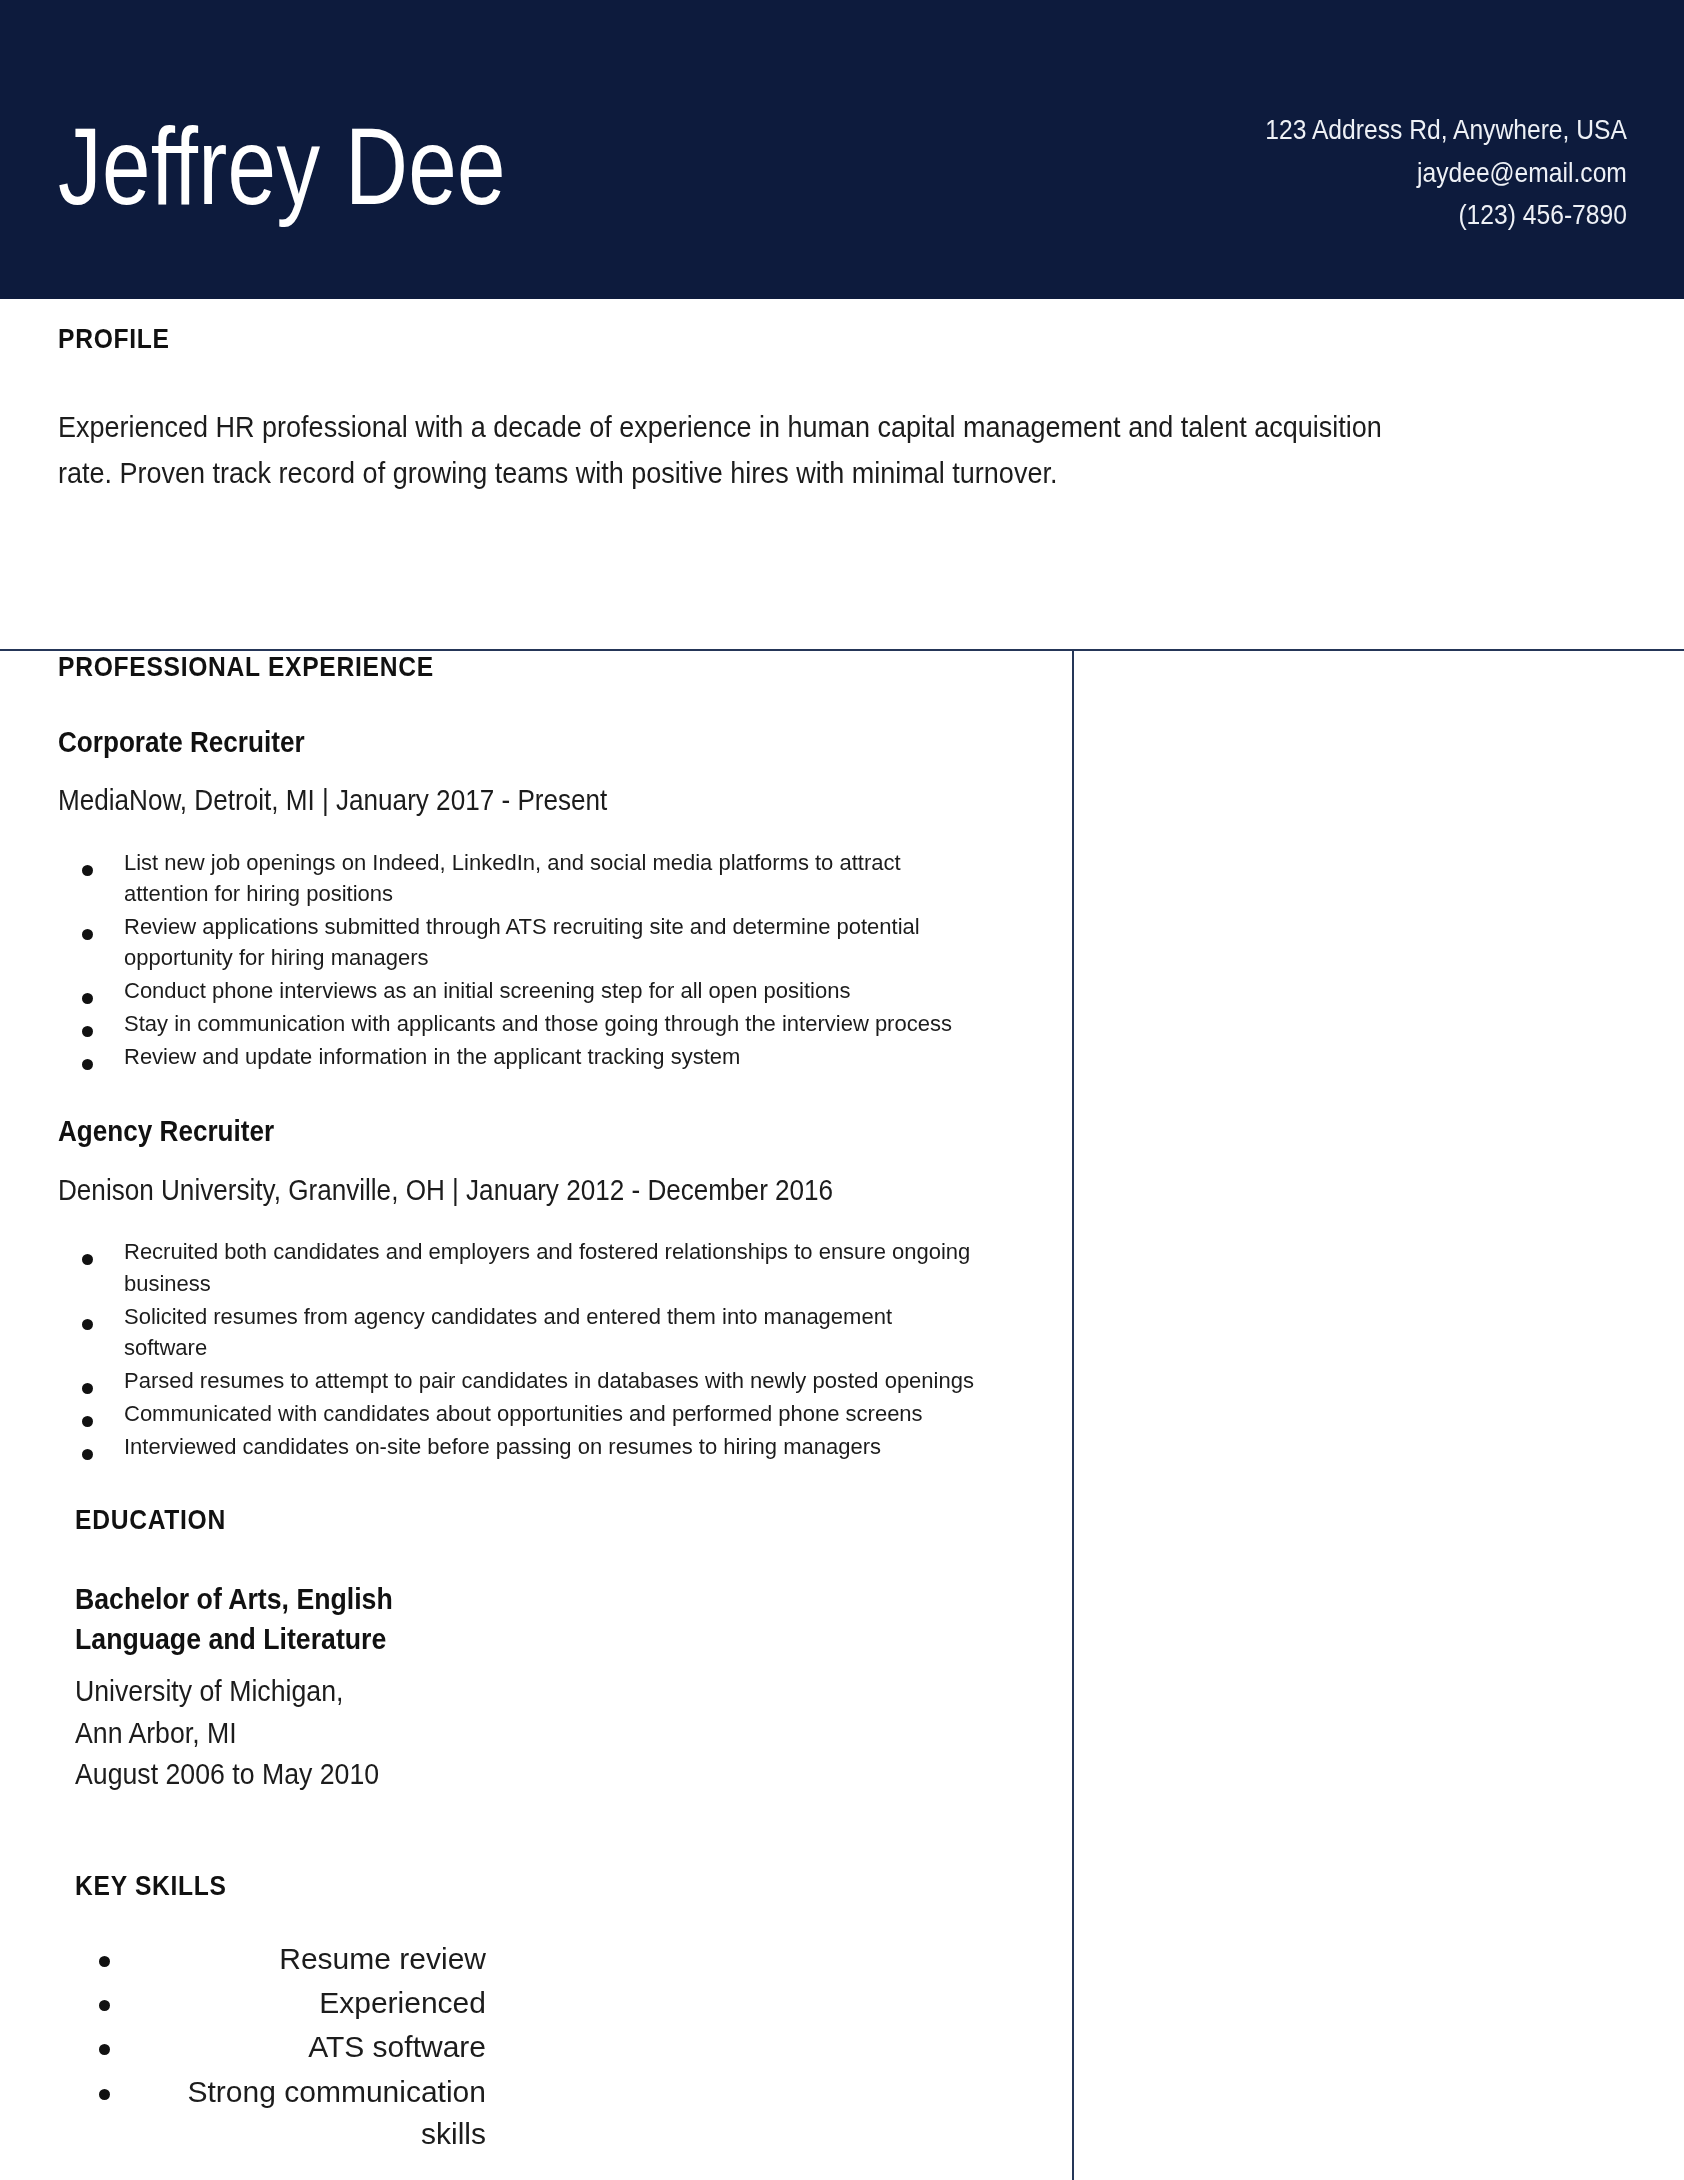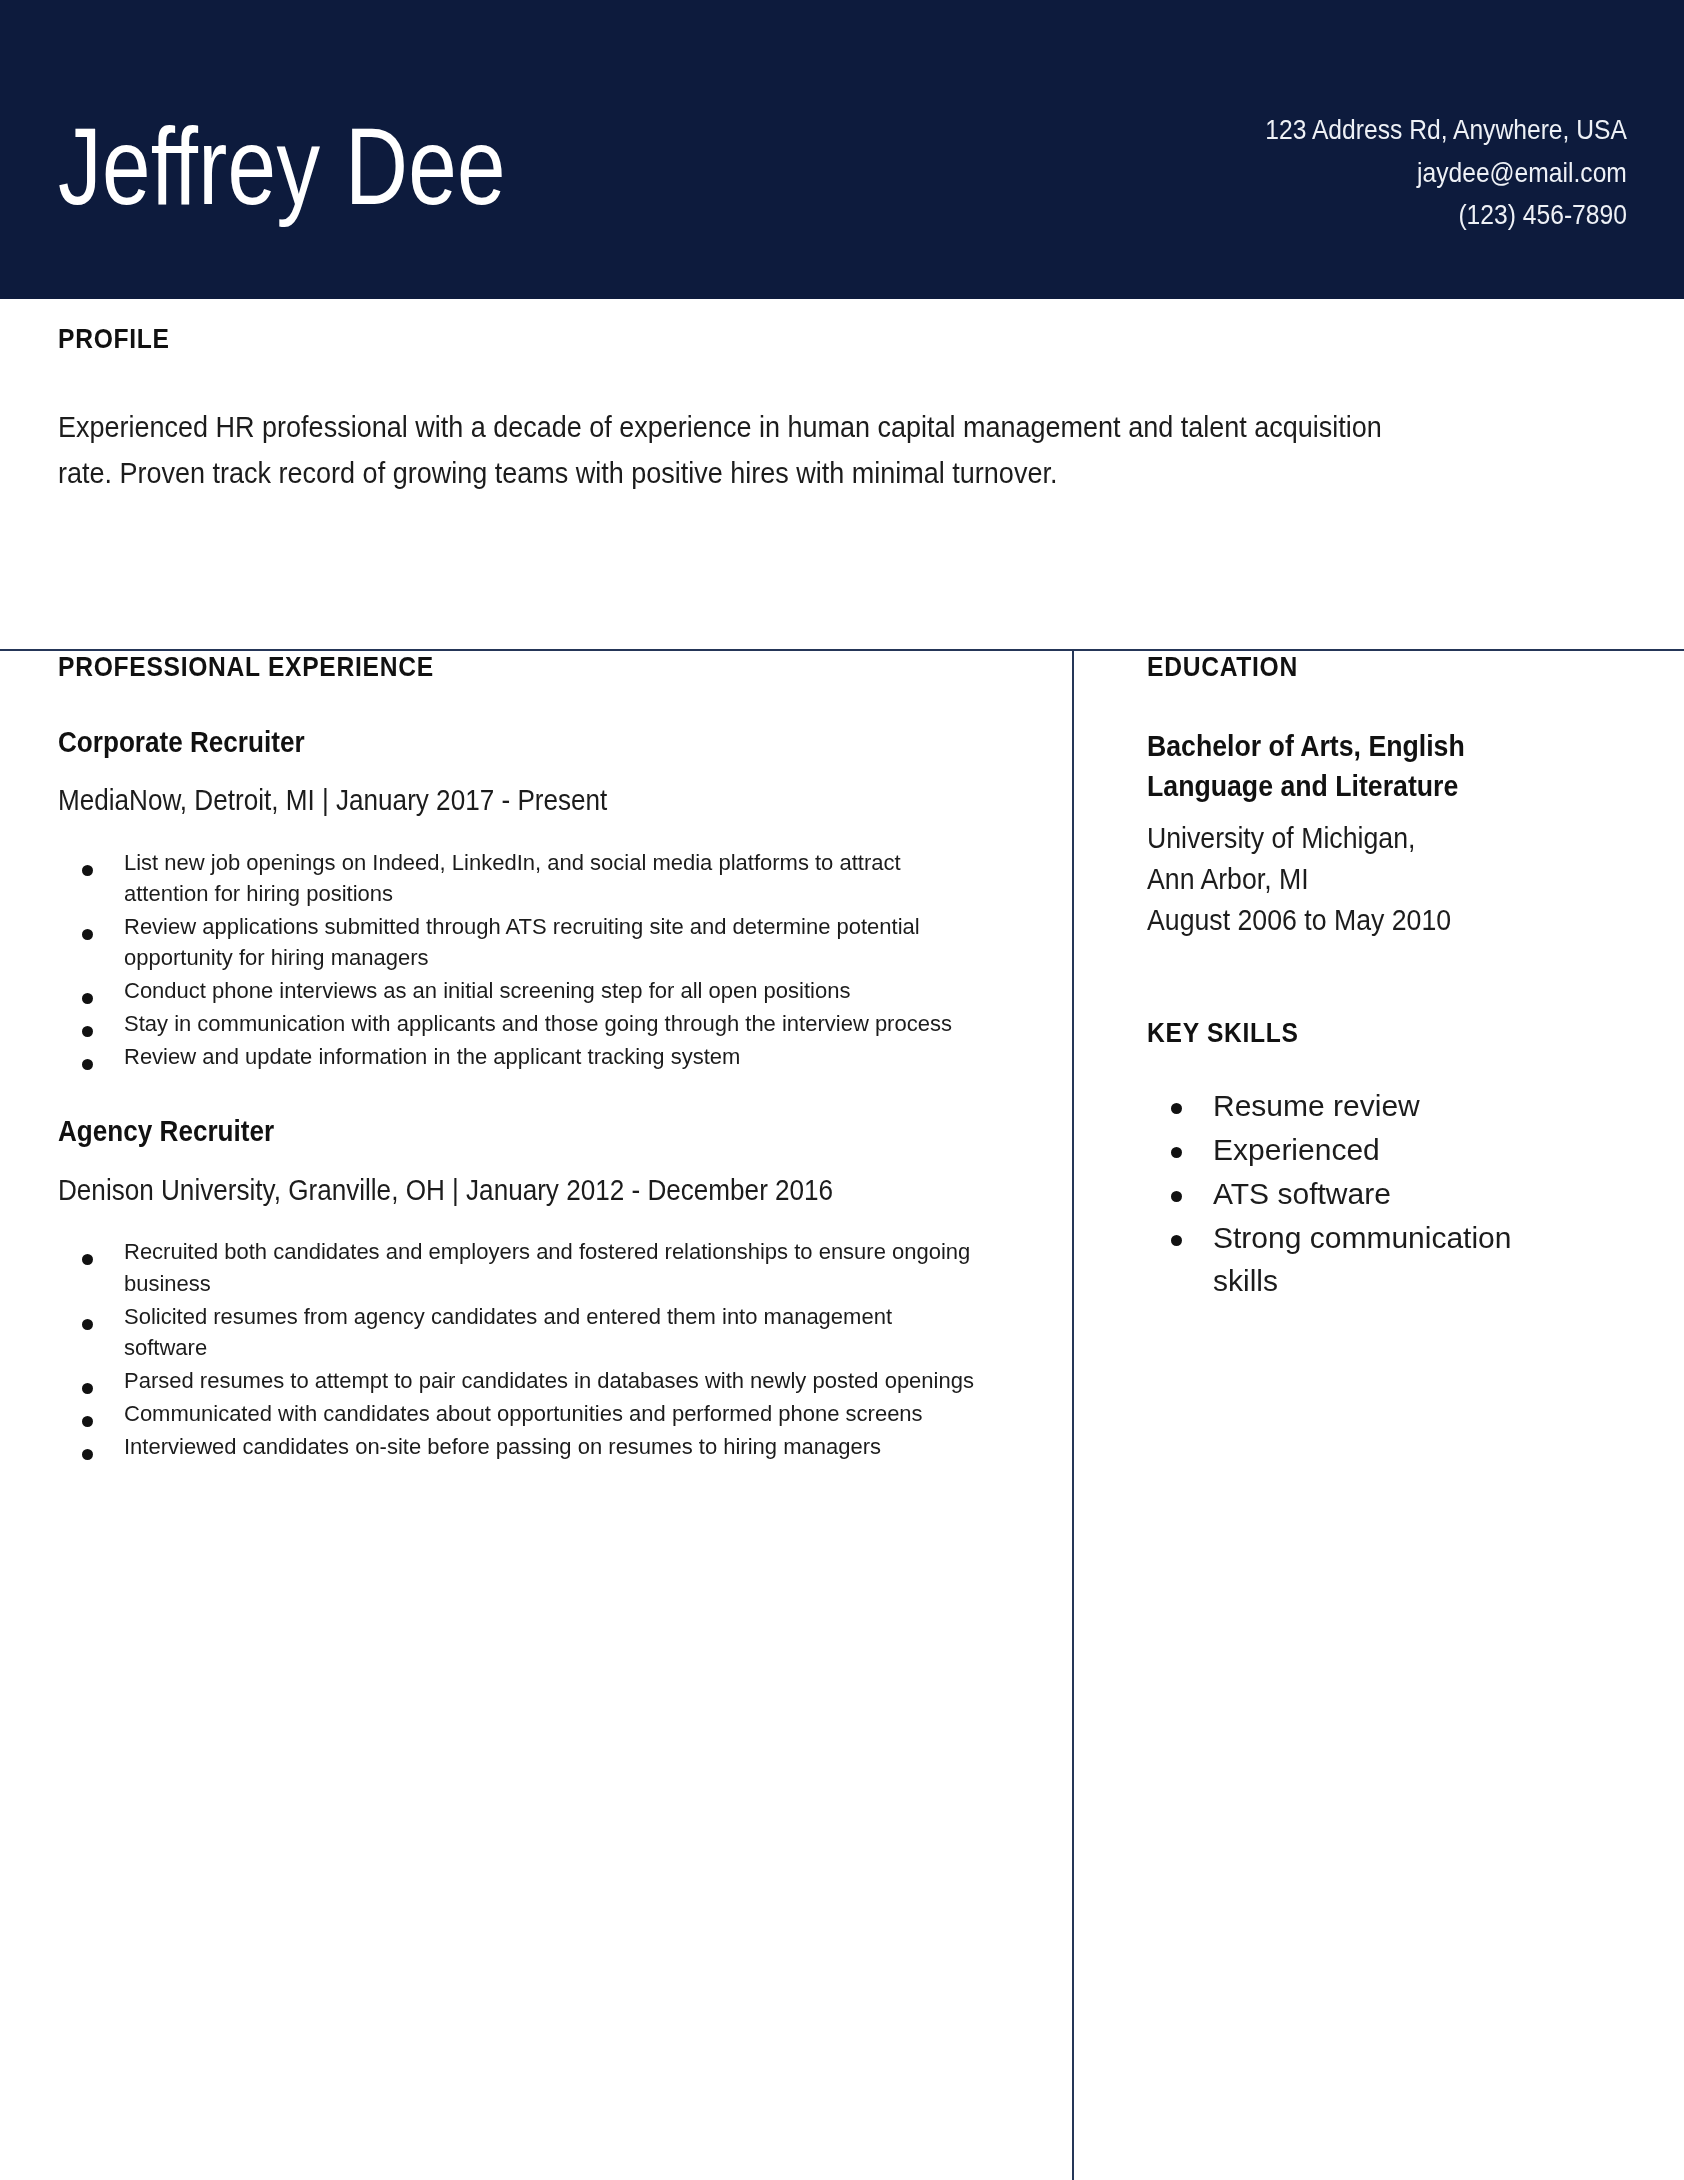--- a/index.html
+++ b/index.html
@@ -97,20 +97,21 @@
     height:1.7px;
     background:#253658;
   }
 
   
   .body-cols {
     position:relative;
     display:flex;
     align-items:flex-start;
     padding-top:28px;
+    flex-direction:column;
   }
 
   .divider-v {
     position:absolute;
     left:1072px;
     top:651px;
     width:1.7px;
     height:1530px;
     background:#253658;
   }
@@ -193,20 +194,21 @@
     transform:scaleX(0.92);
     transform-origin:left top;
   }
 
   .skills-heading { margin-top:75px; }
 
   ul.skills {
     list-style:none;
     margin:36px 0 0 0;
     padding:0;
+    text-align:right;
   }
 
   ul.skills li {
     position:relative;
     padding-left:66px;
     font-size:30px;
     line-height:1.42;
     color:#1c1c1c;
     margin-bottom:1.7px;
   }

